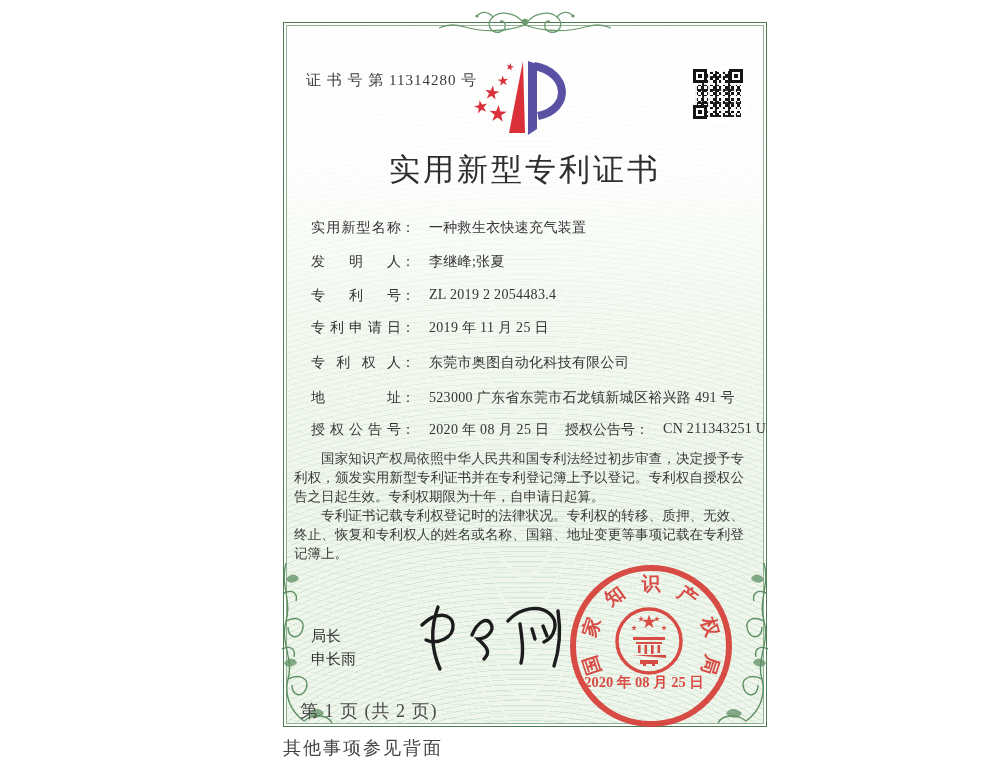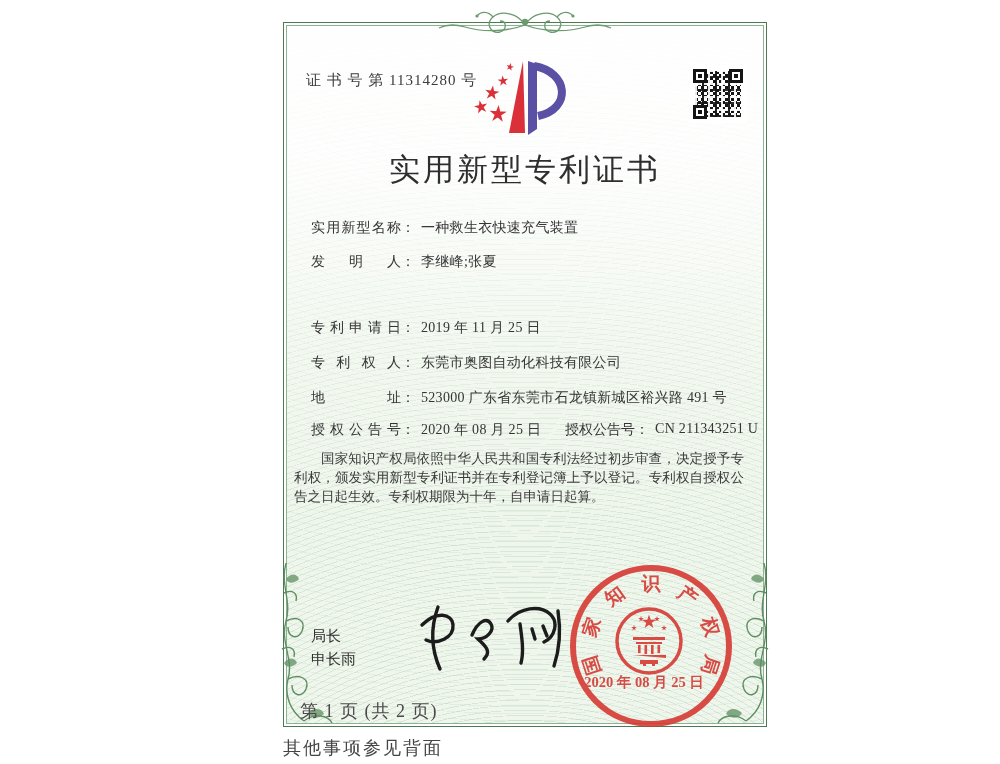--- a/index.html
+++ b/index.html
@@ -43,21 +43,21 @@
   .finder::after{content:"";position:absolute;inset:2px;background:#151515}
   .f-tl{left:1px;top:1px}.f-tr{right:1px;top:1px}.f-bl{left:1px;bottom:1px}
 
   .title{position:absolute;left:0;top:126px;width:100%;text-align:center;
     font-size:31px;font-weight:400;letter-spacing:3px;color:#2e2e2e}
 
   
   .row{position:absolute;left:27px;width:440px;font-size:14px;white-space:nowrap;color:#353535}
   .flabel{display:inline-block;width:90px;text-align:justify;text-align-last:justify;vertical-align:top}
   .fcolon{display:inline-block;vertical-align:top}
-  .fvalue{display:inline-block;margin-left:6px;vertical-align:top;letter-spacing:.3px}
+  .fvalue{display:inline-block;margin-left:14px;vertical-align:top;letter-spacing:.3px}
   .pair2{position:absolute;left:254px;top:0;white-space:nowrap}
   .pair2 .flabel{width:auto;text-align:left;text-align-last:auto}
 
   
   .paras{position:absolute;left:10px;top:426px;width:450px;font-size:13.5px;line-height:19px;
     color:#3b3b3b;text-align:justify}
   .paras p{text-indent:2em}
 
   
   .signer{position:absolute;left:27px;top:602px;font-size:15px;line-height:23px;color:#2f2f2f;
@@ -149,38 +149,42 @@
       </div>
 
       <div class="title">实用新型专利证书</div>
 
       <div class="row" style="top:196px">
         <span class="flabel">实用新型名称</span><span class="fcolon">：</span><span class="fvalue">一种救生衣快速充气装置</span>
       </div>
       <div class="row" style="top:230px">
         <span class="flabel">发明人</span><span class="fcolon">：</span><span class="fvalue">李继峰;张夏</span>
       </div>
+      <div class="row" style="top:264px">
+        <span class="flabel">专利号</span><span class="fcolon">：</span><span class="fvalue">ZL 2019 2 2054483.4</span>
+      </div>
       <div class="row" style="top:296px">
         <span class="flabel">专利申请日</span><span class="fcolon">：</span><span class="fvalue">2019 年 11 月 25 日</span>
       </div>
       <div class="row" style="top:331px">
         <span class="flabel">专利权人</span><span class="fcolon">：</span><span class="fvalue">东莞市奥图自动化科技有限公司</span>
       </div>
       <div class="row" style="top:366px">
         <span class="flabel">地址</span><span class="fcolon">：</span><span class="fvalue">523000 广东省东莞市石龙镇新城区裕兴路 491 号</span>
       </div>
       <div class="row" style="top:398px">
         <span class="flabel">授权公告号</span><span class="fcolon">：</span><span class="fvalue">2020 年 08 月 25 日</span>
         <span class="pair2">
           <span class="flabel">授权公告号</span><span class="fcolon">：</span><span class="fvalue">CN 211343251 U</span>
         </span>
       </div>
 
       <div class="paras">
         <p>国家知识产权局依照中华人民共和国专利法经过初步审查，决定授予专利权，颁发实用新型专利证书并在专利登记簿上予以登记。专利权自授权公告之日起生效。专利权期限为十年，自申请日起算。</p>
+        <p>专利证书记载专利权登记时的法律状况。专利权的转移、质押、无效、终止、恢复和专利权人的姓名或名称、国籍、地址变更等事项记载在专利登记簿上。</p>
       </div>
 
       <div class="signer">
         <div>局长</div>
         <div>申长雨</div>
       </div>
       <svg class="sig-hand" width="180" height="90" viewBox="0 0 180 90">
         <g fill="none" stroke="#1c1c1c" stroke-width="3.4" stroke-linecap="round">
           <path d="M30,14 C22,36 24,58 32,76"></path>
           <path d="M14,32 C28,18 44,20 45,32 C46,45 29,52 18,47"></path>

